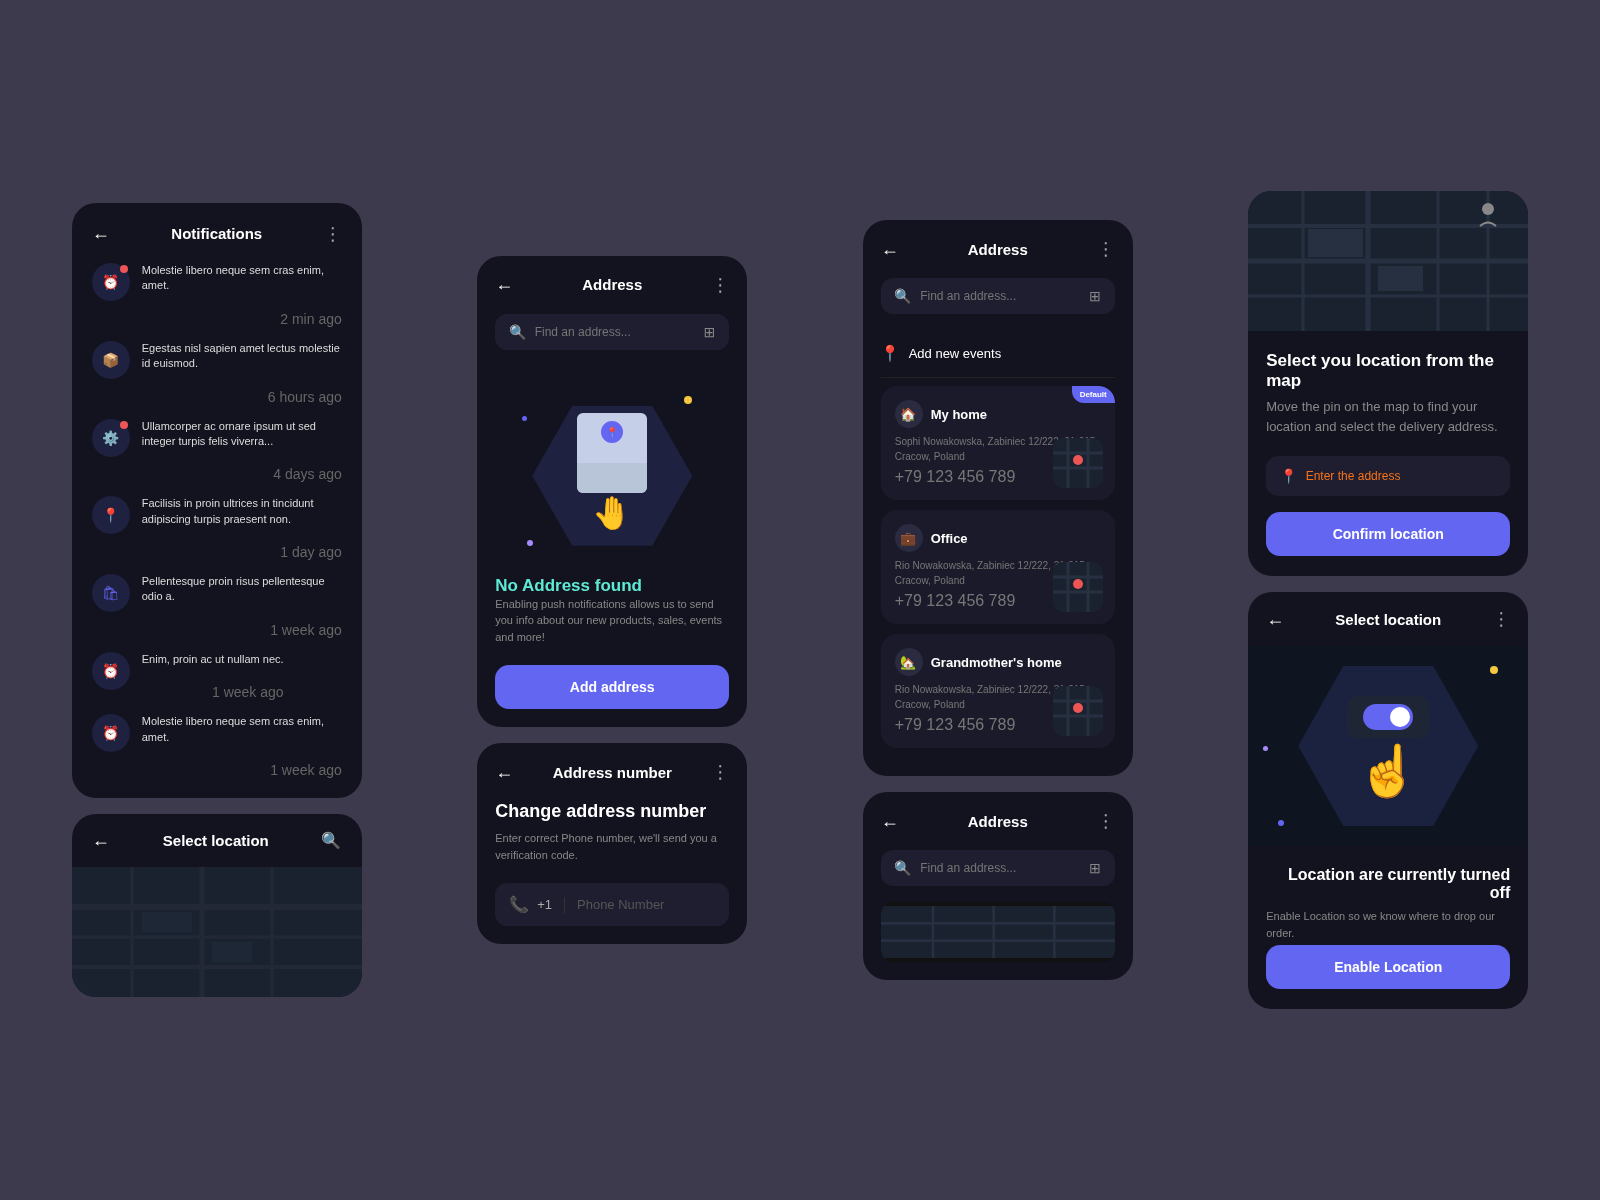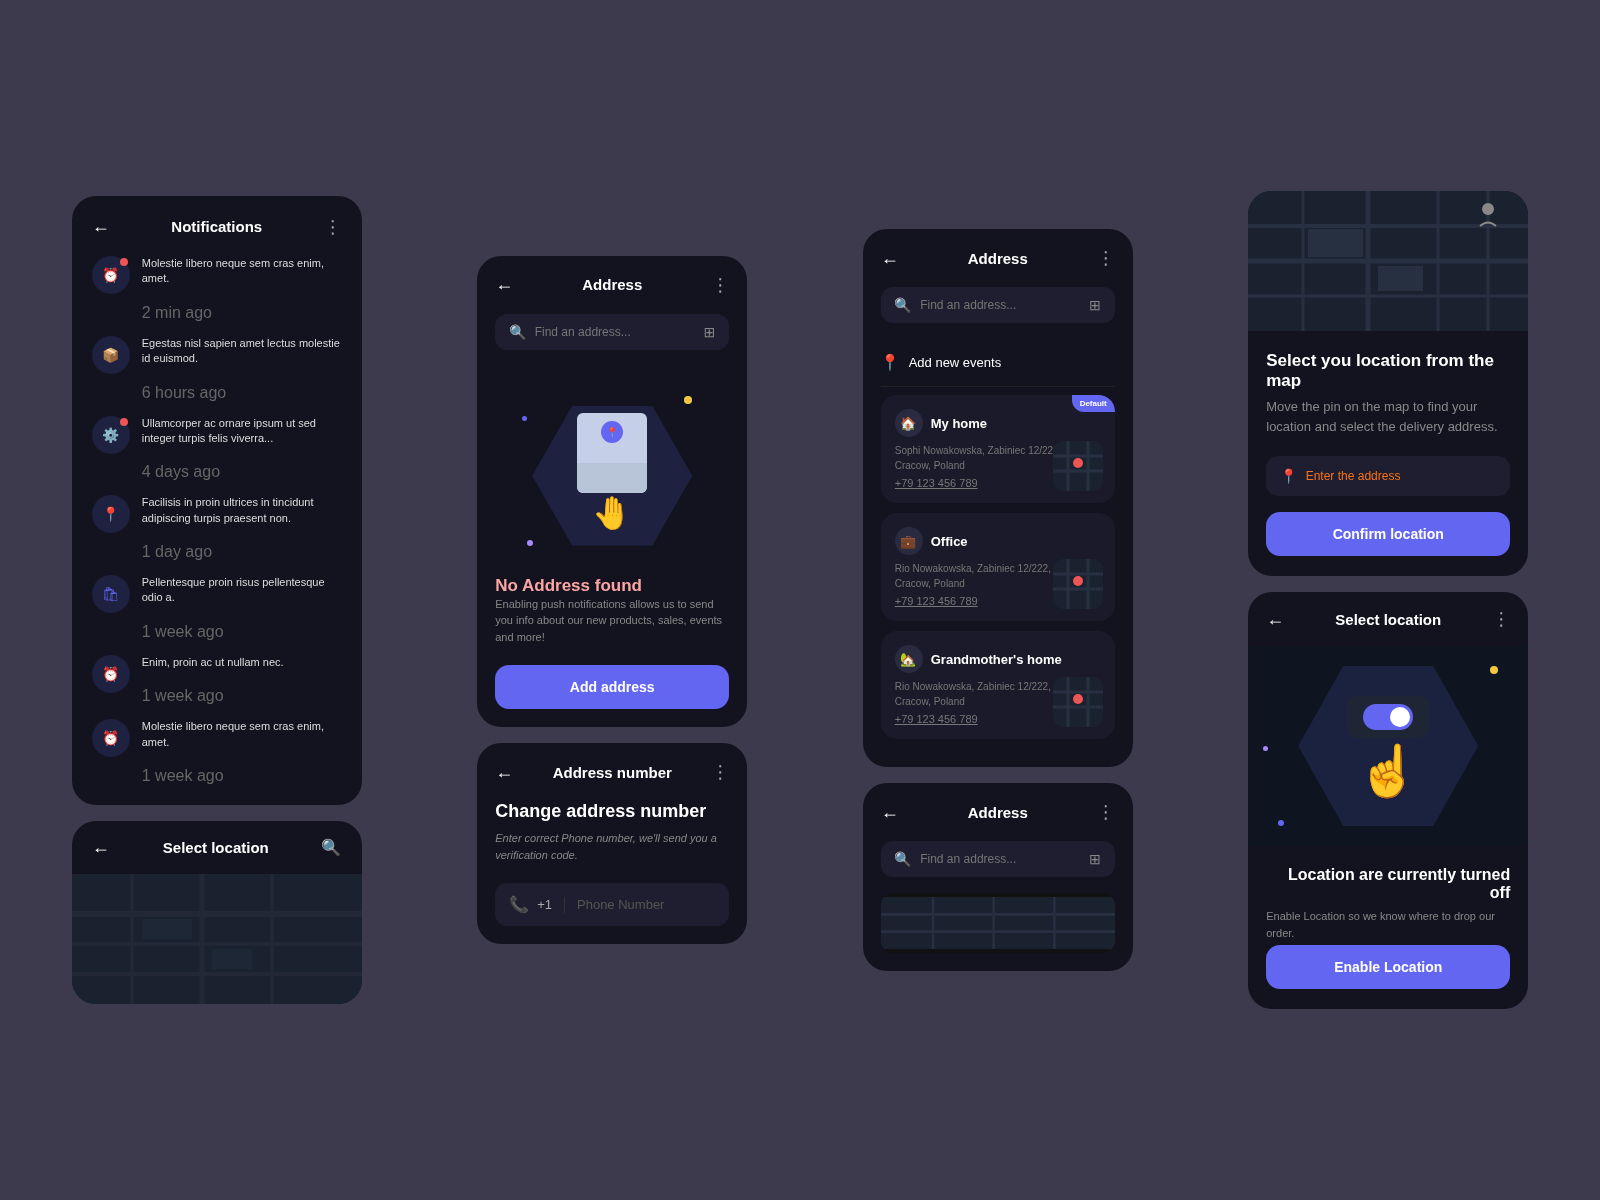--- a/index.html
+++ b/index.html
@@ -81,22 +81,23 @@
       top: 2px;
       right: 2px;
     }
     .notif-text {
       color: #ddd;
       font-size: 11px;
       line-height: 1.4;
     }
     .notif-time {
       color: #666;
-      font-size: 16px;
+      font-size: 14px;
       margin-top: 17px;
+      text-align: right;
     }
 
     .select-loc-small {
       width: 290px;
       background: #13131f;
       border-radius: 24px;
       overflow: hidden;
     }
     .select-loc-header {
       display: flex;
@@ -138,21 +139,21 @@
     }
 
     .illustration-area {
       display: flex;
       align-items: center;
       justify-content: center;
       padding: 20px 0 10px;
     }
 
     .no-address-title {
-      color: #fca5a5;
+      color: #5eead4;
       font-size: 17px;
       font-weight: 600;
       margin-bottom: 0;
     }
     .no-address-desc {
       color: #888;
       font-size: 11px;
       line-height: 1.5;
       margin-bottom: 20px;
     }
@@ -179,21 +180,20 @@
       color: #fff;
       font-size: 18px;
       font-weight: 700;
       margin-bottom: 8px;
     }
     .section-desc {
       color: #888;
       font-size: 11px;
       line-height: 1.5;
       margin-bottom: 20px;
-      font-style: italic;
     }
     .phone-input-wrap {
       display: flex;
       align-items: center;
       background: #1e1e30;
       border-radius: 12px;
       padding: 12px 14px;
       gap: 8px;
     }
     .phone-icon { color: #888; font-size: 16px; }
@@ -237,21 +237,21 @@
       height: 28px;
       border-radius: 50%;
       background: #2a2a40;
       display: flex;
       align-items: center;
       justify-content: center;
       font-size: 14px;
     }
     .addr-label { color: #fff; font-size: 13px; font-weight: 600; }
     .addr-detail { color: #777; font-size: 10px; line-height: 1.5; }
-    .addr-phone { color: #777; font-size: 11px; margin-top: 4px; text-decoration: underline; }
+    .addr-phone { color: #777; font-size: 16px; margin-top: 4px; }
     .default-badge {
       position: absolute;
       top: 0;
       right: 0;
       background: #6366f1;
       color: #fff;
       font-size: 8px;
       font-weight: 700;
       padding: 4px 8px;
       border-radius: 0 16px 0 12px;

